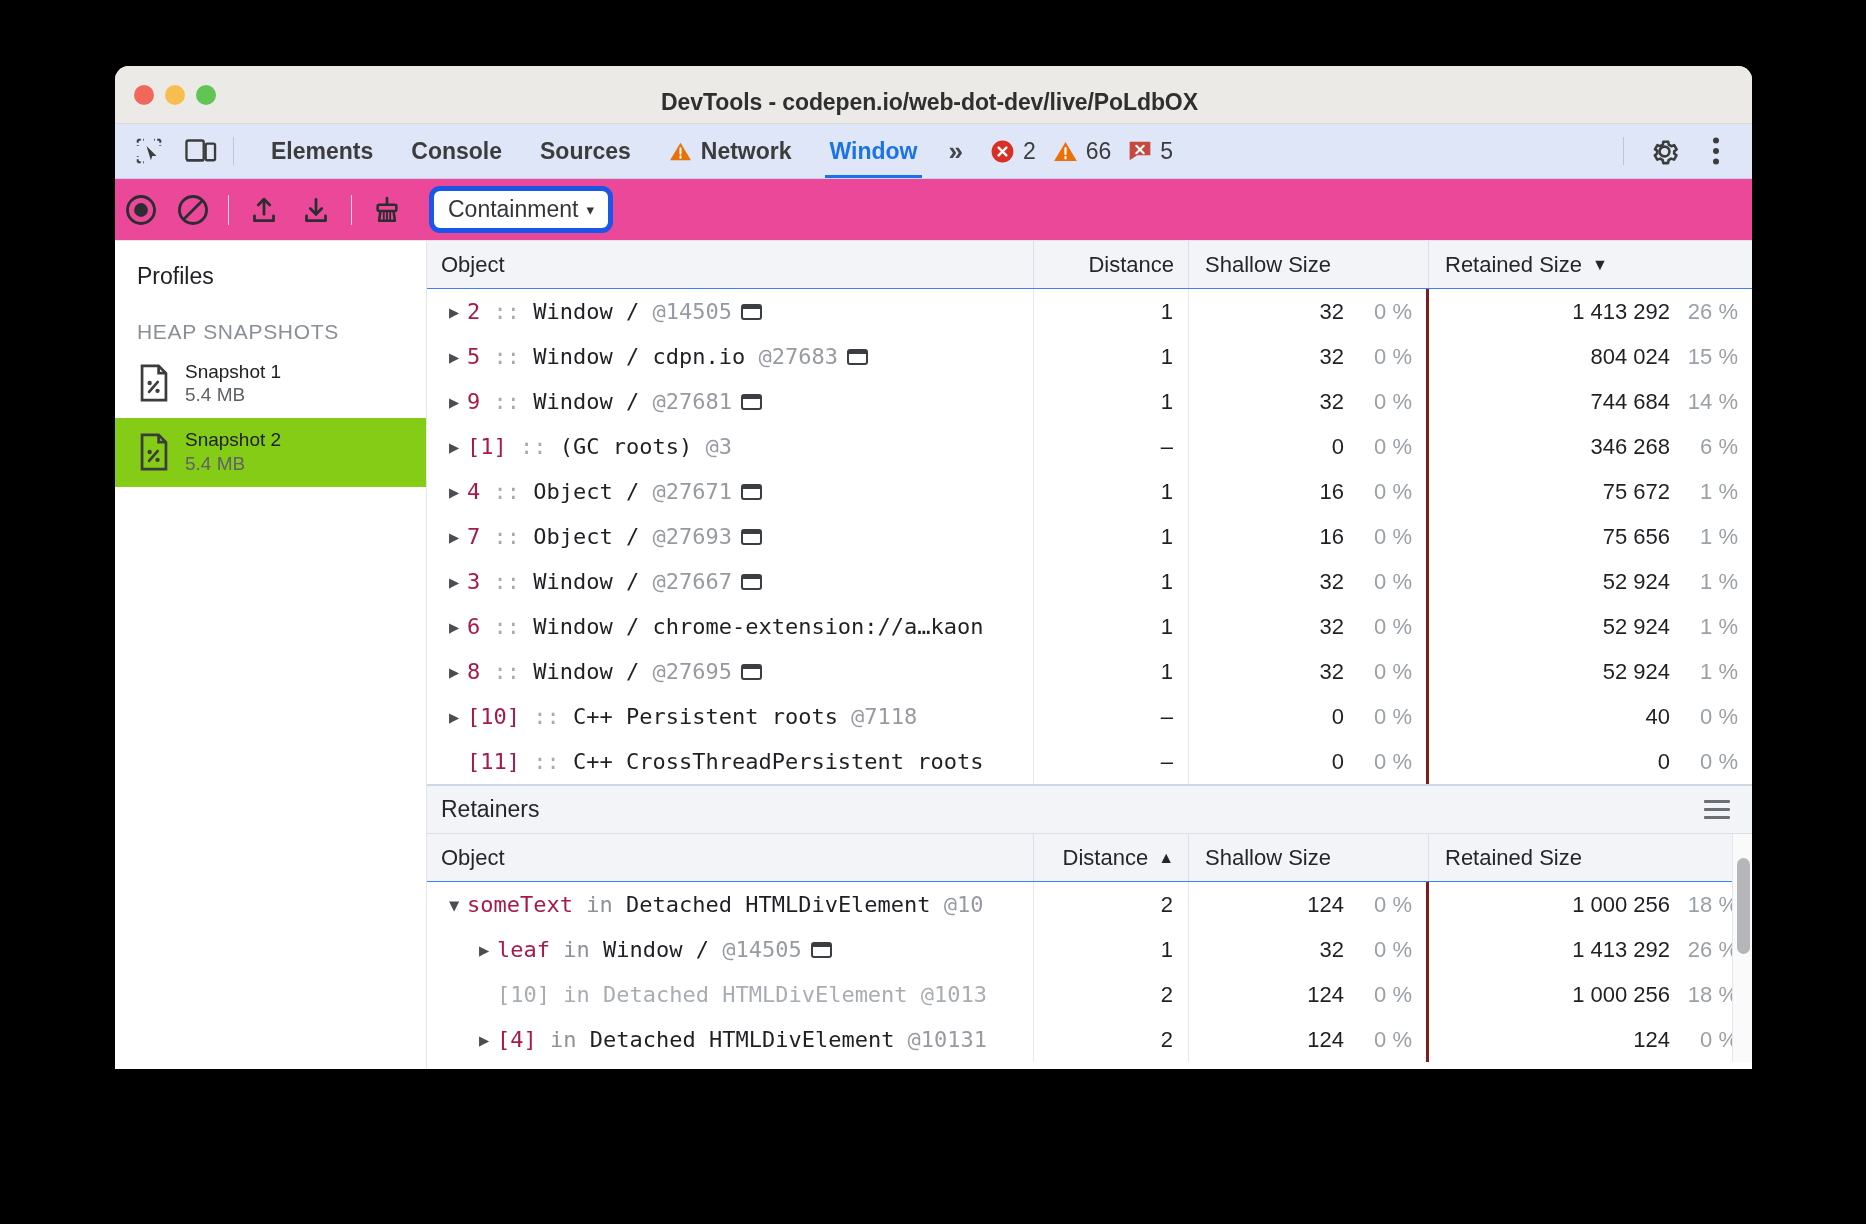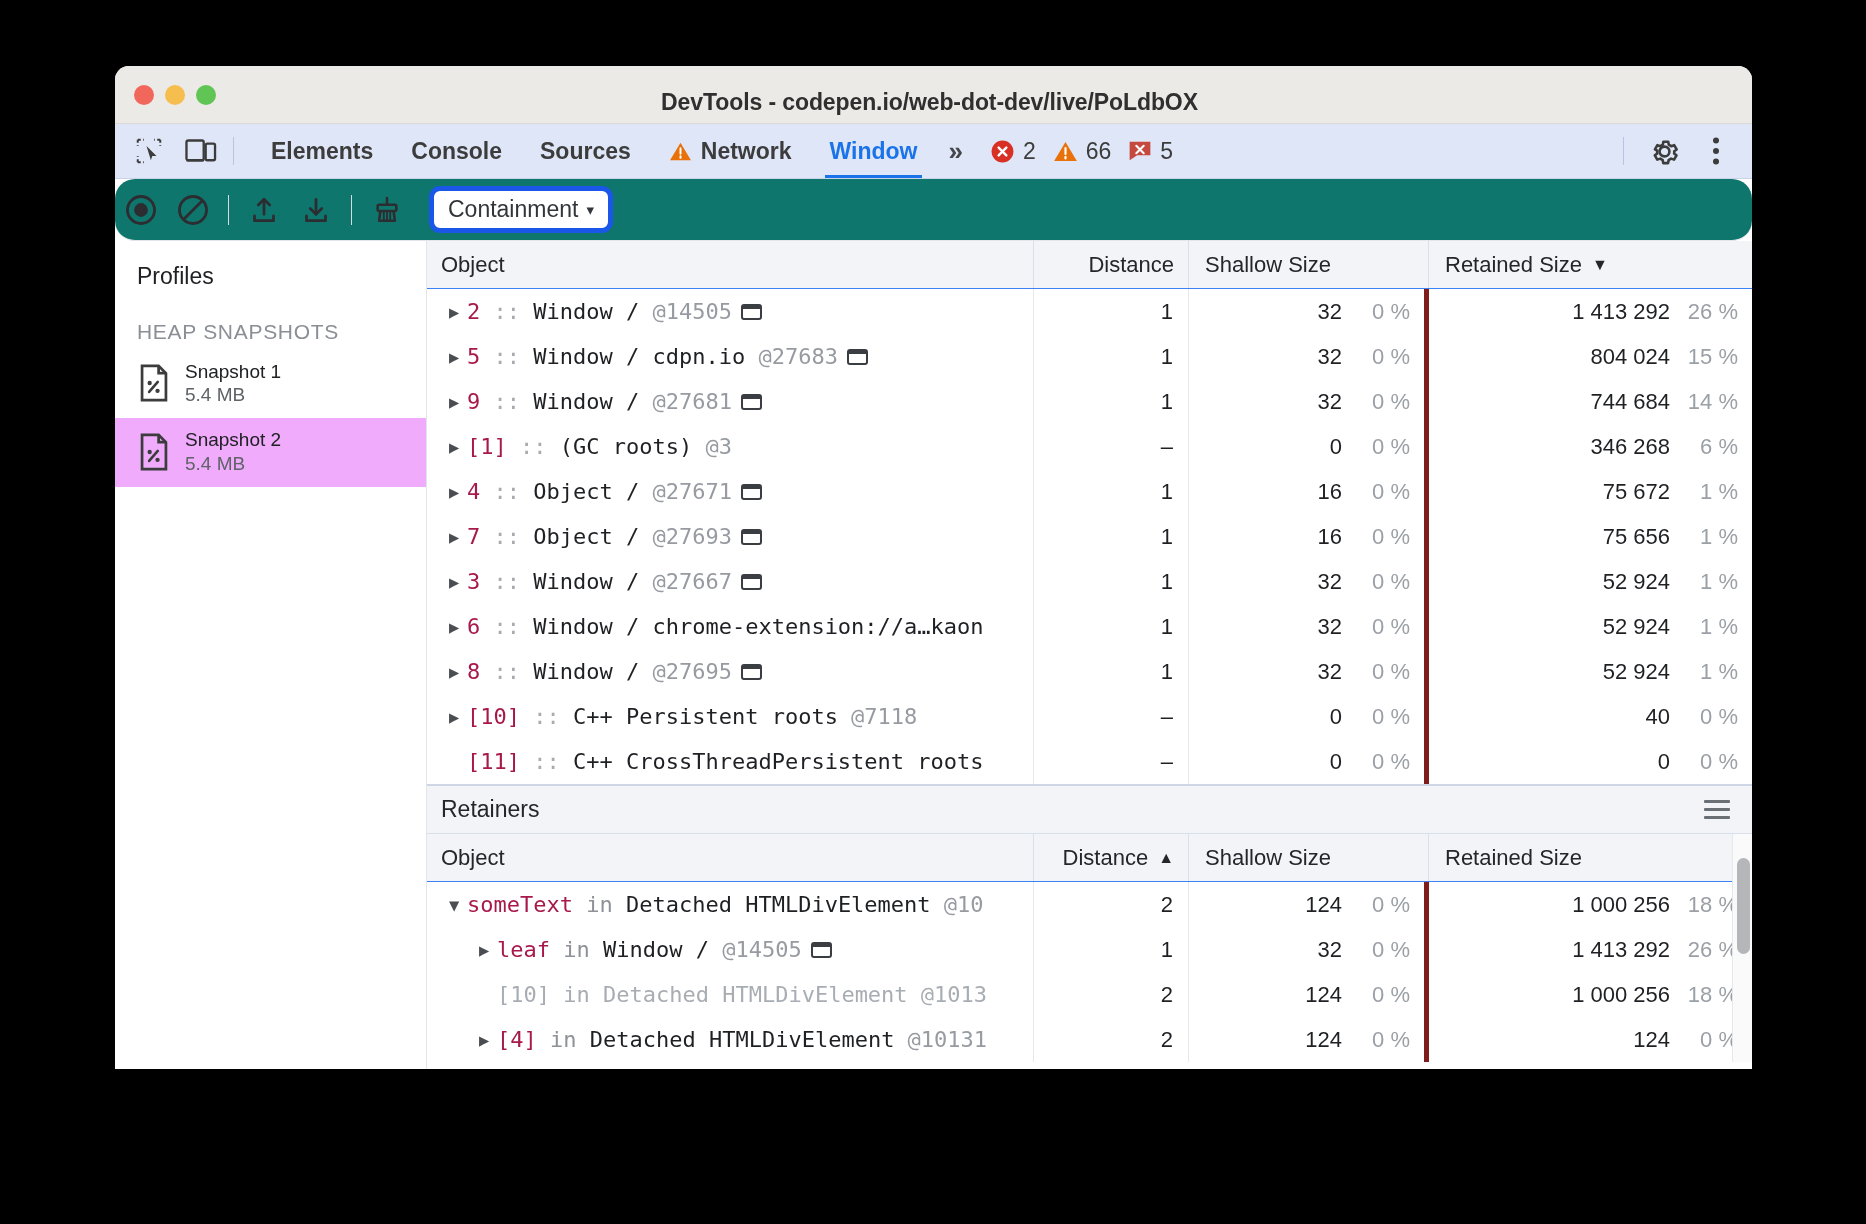--- a/index.html
+++ b/index.html
@@ -62,25 +62,24 @@
     content: ""; position: absolute; left: 14px; right: 14px; bottom: 0;
     height: 3px; background: #1a73e8;
   }
   .chev { font-size: 26px; color: #45474a; padding: 0 12px; letter-spacing: -3px; }
   .counters { display: flex; align-items: center; gap: 7px; margin-left: 18px; }
   .counter { display: flex; align-items: center; gap: 8px; font-size: 23px; color: #3c3c3c; margin-right: 10px; }
   .tb-right { margin-left: auto; display: flex; align-items: center; padding-right: 14px; }
 
   
   .paneltoolbar {
-    height: 62px; background: #0f766e;
+    height: 62px; background: #ec4899;
     display: flex; align-items: center;
     border-bottom: 1px solid #e2e5ea;
     position: relative;
-    border-radius: 20px;
   }
   .pt-icon { width: 52px; height: 44px; display: flex; align-items: center; justify-content: center; }
   .pt-sep { width: 1px; height: 30px; background: #d5dae3; margin: 0 9px; }
   .select-wrap {
     margin-left: 16px; position: relative;
     border: 5px solid #1a56e8; border-radius: 11px;
     padding: 3px 6px; background: #fff;
   }
   .select {
     display: flex; align-items: center; gap: 8px;
@@ -97,21 +96,21 @@
   }
   .profiles-hdr { font-size: 23px; color: #202124; padding: 22px 0 0 22px; }
   .group-hdr {
     font-size: 21px; color: #8a8f96; letter-spacing: .7px;
     padding: 30px 0 6px 22px;
   }
   .snap {
     display: flex; align-items: center; gap: 14px;
     padding: 10px 0 12px 22px; cursor: default;
   }
-  .snap.selected { background: #f0abfc; }
+  .snap.selected { background: #84cc16; }
   .snap-txt .n { font-size: 19px; color: #202124; line-height: 1.22; }
   .snap-txt .s { font-size: 19px; color: #5f6368; line-height: 1.22; }
 
   
   .main { flex: 1; display: flex; flex-direction: column; min-width: 0; }
 
   .grid-head {
     display: flex; height: 48px; background: #f2f4f7;
     border-bottom: 1px solid #3b82f6;
     font-size: 22px; color: #24262a;
@@ -132,21 +131,21 @@
     display: flex; align-items: center;
     border-right: 1px solid #e4e9f1; height: 100%;
   }
   .r-dist {
     width: 155px; flex-shrink: 0; text-align: right; padding-right: 15px;
     font-size: 22px; color: #1f2023; border-right: 1px solid #e4e9f1; height: 100%;
     display: flex; align-items: center; justify-content: flex-end;
   }
   .r-shal, .r-ret {
     flex-shrink: 0; height: 100%; display: flex; align-items: center;
-    justify-content: flex-end; font-size: 22px; border-right: 5px solid #7f1d1d;
+    justify-content: flex-end; font-size: 22px; border-right: 3px solid #7f1d1d;
   }
   .r-shal { width: 240px; padding-right: 14px; }
   .r-ret  { flex: 1; padding-right: 14px; border-right: none; }
   .num { color: #1f2023; font-weight: 500; }
   .pct { color: #9aa0a6; min-width: 68px; text-align: right; display: inline-block; }
 
   .twisty {
     width: 26px; display: inline-flex; justify-content: center; flex-shrink: 0;
     font-size: 17px; color: #4a4d52;
   }

